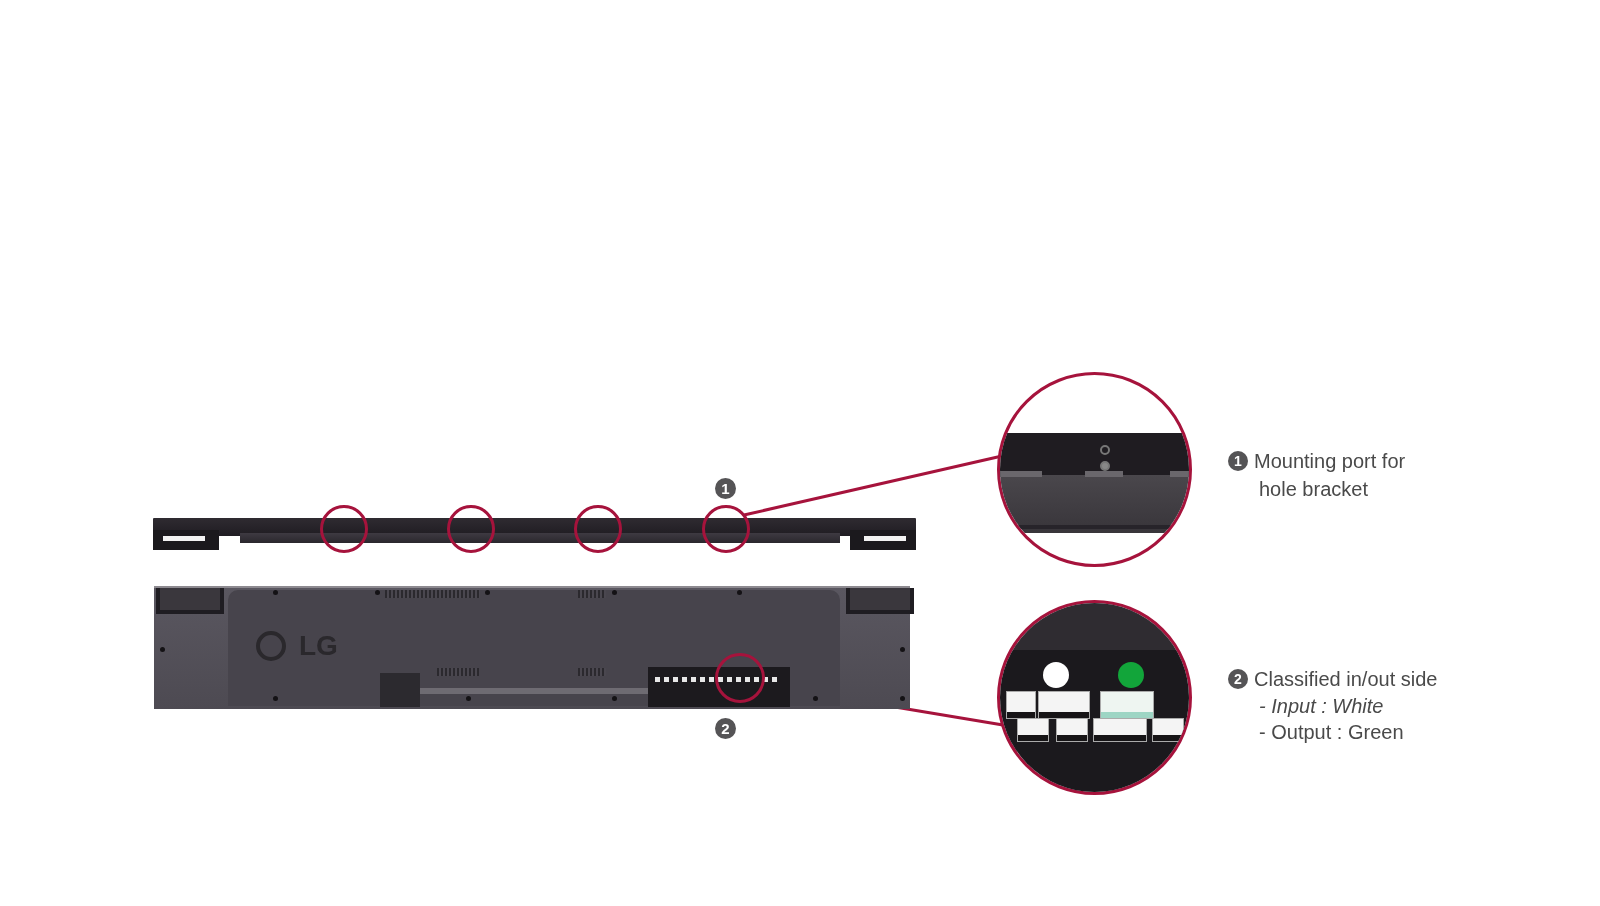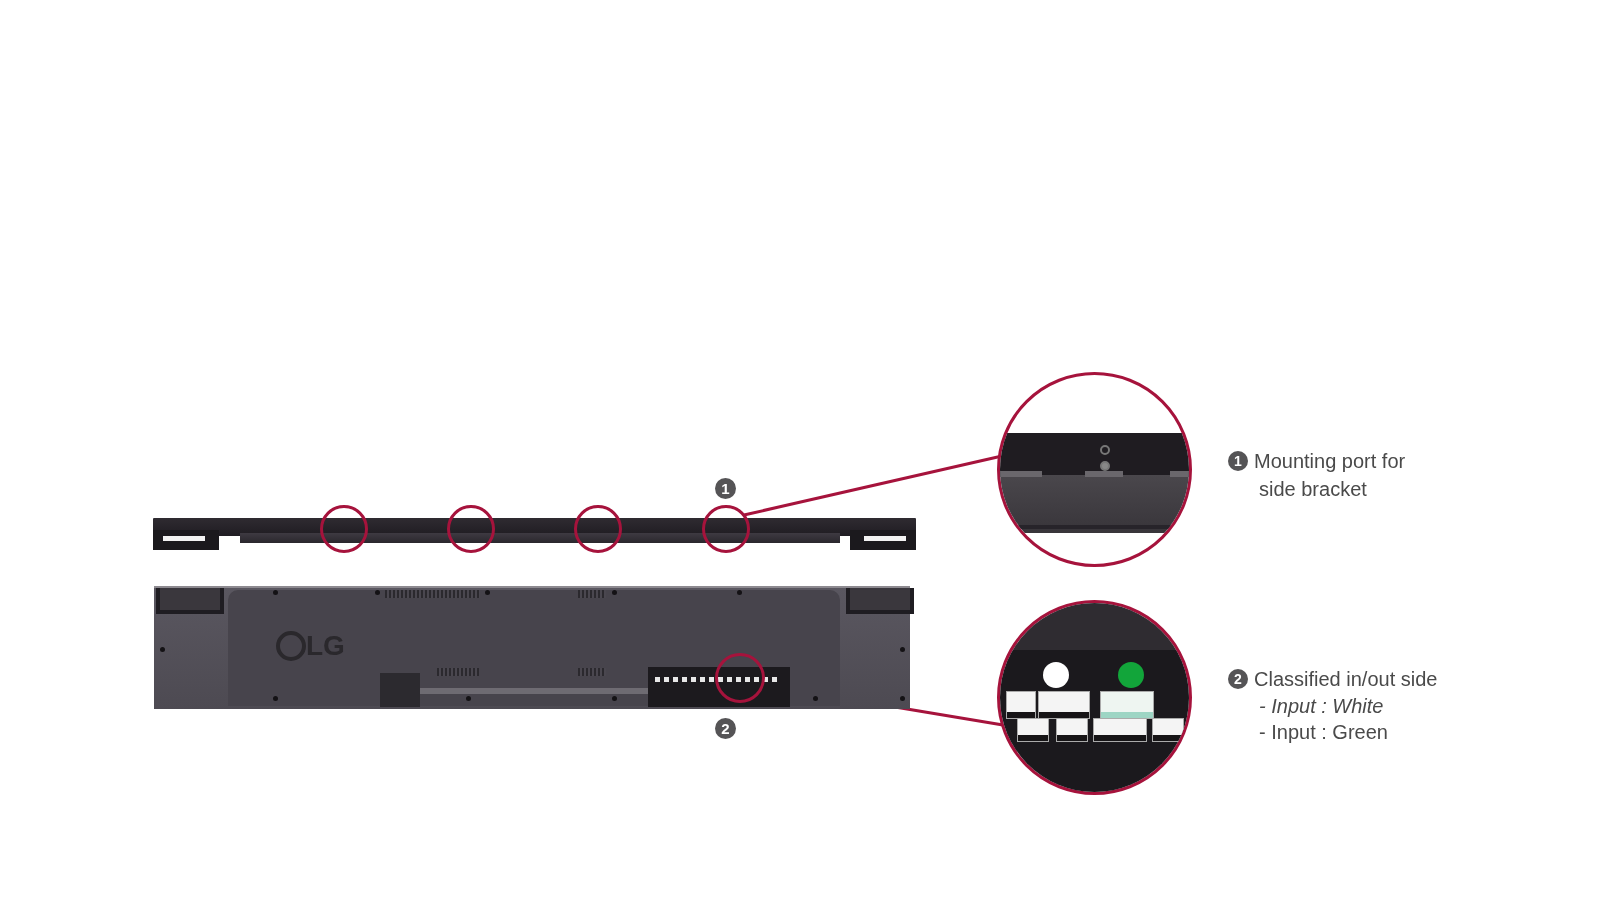--- a/index.html
+++ b/index.html
@@ -13,21 +13,21 @@
   .top-bar-lower { left:240px; top:533px; width:600px; height:10px;
              background:linear-gradient(#3e3a42,#2a272d); }
   .top-foot { top:530px; width:66px; height:20px; background:#1b191d; }
   .top-foot .slot { position:absolute; left:10px; top:6px; width:42px; height:5px; background:#f2f2f2; }
 
   
   .rear { left:154px; top:586px; width:756px; height:121px;
           background:linear-gradient(#5a5760,#4d4a52); border-top:2px solid #8d8a90; }
   .rear-panel { left:228px; top:590px; width:612px; height:116px; background:#47444c; border-radius:10px 10px 0 0; }
   .rear-handle { top:588px; width:60px; height:22px; border:4px solid #1f1d22; border-top:none; background:#3a373d; }
-  .rear-logo { left:276px; top:630px; display:flex; align-items:center; gap:0; color:#2a282c;
+  .rear-logo { left:256px; top:630px; display:flex; align-items:center; gap:13px; color:#2a282c;
                font-weight:bold; font-size:28px; }
   .rear-logo .lg-circle { width:30px; height:30px; border-radius:50%; border:4px solid #2a282c; box-sizing:border-box; }
   .vent { height:8px; background:repeating-linear-gradient(90deg,#2b292e 0 2px,#4a474f 2px 4px); }
   .ioblock { left:648px; top:667px; width:142px; height:40px; background:#1c1a1e; }
   .ioports { left:655px; top:677px; width:125px; height:5px;
              background:repeating-linear-gradient(90deg,#e8e8e8 0 5px,#1c1a1e 5px 9px); }
   .stand-rail { left:420px; top:688px; width:228px; height:6px; background:#6e6b72; }
   .stand-box { left:380px; top:673px; width:40px; height:34px; background:#2c2a2f; }
   .screw { width:5px; height:5px; border-radius:50%; background:#141215; }
 
@@ -160,23 +160,23 @@
   <div class="port-lbl" style="left:152px;top:115px;width:30px;height:22px;">
       <div class="b"></div>
     </div>
 </div>
 
 <div class="abs callout" style="left:1228px;top:447px;">
   <div class="row">
     <div class="badge" style="width:20px;height:20px;font-size:14px;">1</div>
     <span>Mounting port for</span>
   </div>
-  <div class="sub">side bracket</div>
+  <div class="sub">hole bracket</div>
 </div>
 
 <div class="abs callout" style="left:1228px;top:665px;">
   <div class="row">
     <div class="badge" style="width:20px;height:20px;font-size:14px;">2</div>
     <span>Classified in/out side</span>
   </div>
   <div class="sub" style="line-height:26px;font-style:italic;">- Input : White</div>
-  <div class="sub" style="line-height:26px;">- Input : Green</div>
+  <div class="sub" style="line-height:26px;">- Output : Green</div>
 </div>
 
 </body></html>

